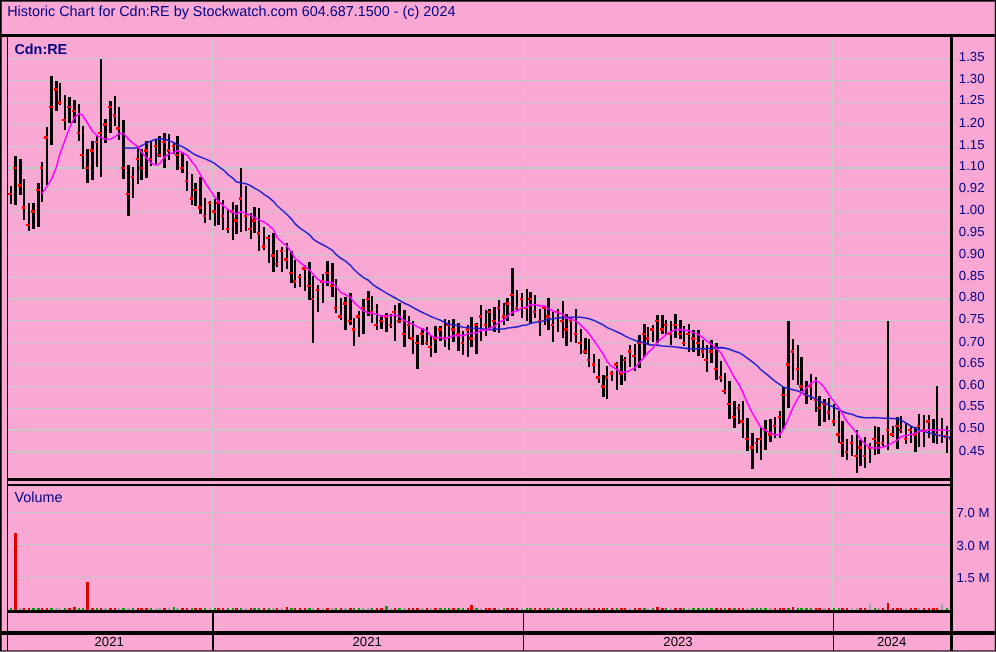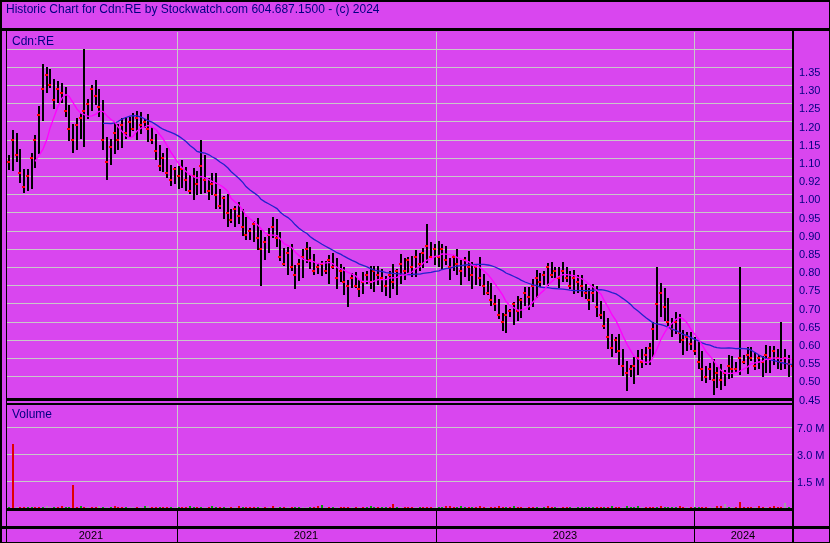--- a/index.html
+++ b/index.html
@@ -1,25 +1,25 @@
 <!DOCTYPE html>
 <html><head>
 <meta charset="utf-8">
 <style>
   html,body{margin:0;padding:0;background:#888;}
-  .screen{position:relative;width:830px;height:543px;background:#d946ef;
+  .screen{position:relative;width:830px;height:543px;background:#f9a8d4;
     font-family:"Liberation Sans","DejaVu Sans",sans-serif;overflow:hidden;
     border:1px solid #000;box-sizing:border-box;}
   .hdr{position:absolute;left:5px;color:#000080;font-size:12px;line-height:12px;white-space:pre;}
   .hdr1{top:2px;}
   .hdr2{top:14px;}
   .panel-label{position:absolute;color:#000080;font-size:12px;}
-  .sym-label{left:11px;top:33px;}
+  .sym-label{left:11px;top:33px;font-weight:bold;}
   .vol-label{left:11px;top:406px;}
-  .tick{position:absolute;left:798px;width:32px;color:#000080;font-size:11px;line-height:12px;margin-top:24px;}
+  .tick{position:absolute;left:798px;width:32px;color:#000080;font-size:11px;line-height:12px;}
   .vtick{position:absolute;left:796px;width:34px;color:#000080;font-size:11px;line-height:12px;}
   .year{position:absolute;top:528px;width:60px;margin-left:-30px;text-align:center;
     color:#000000;font-size:11px;line-height:13px;}
   svg{position:absolute;left:0;top:0;}
 </style>
 </head>
 <body>
 
 <div class="screen">
 

